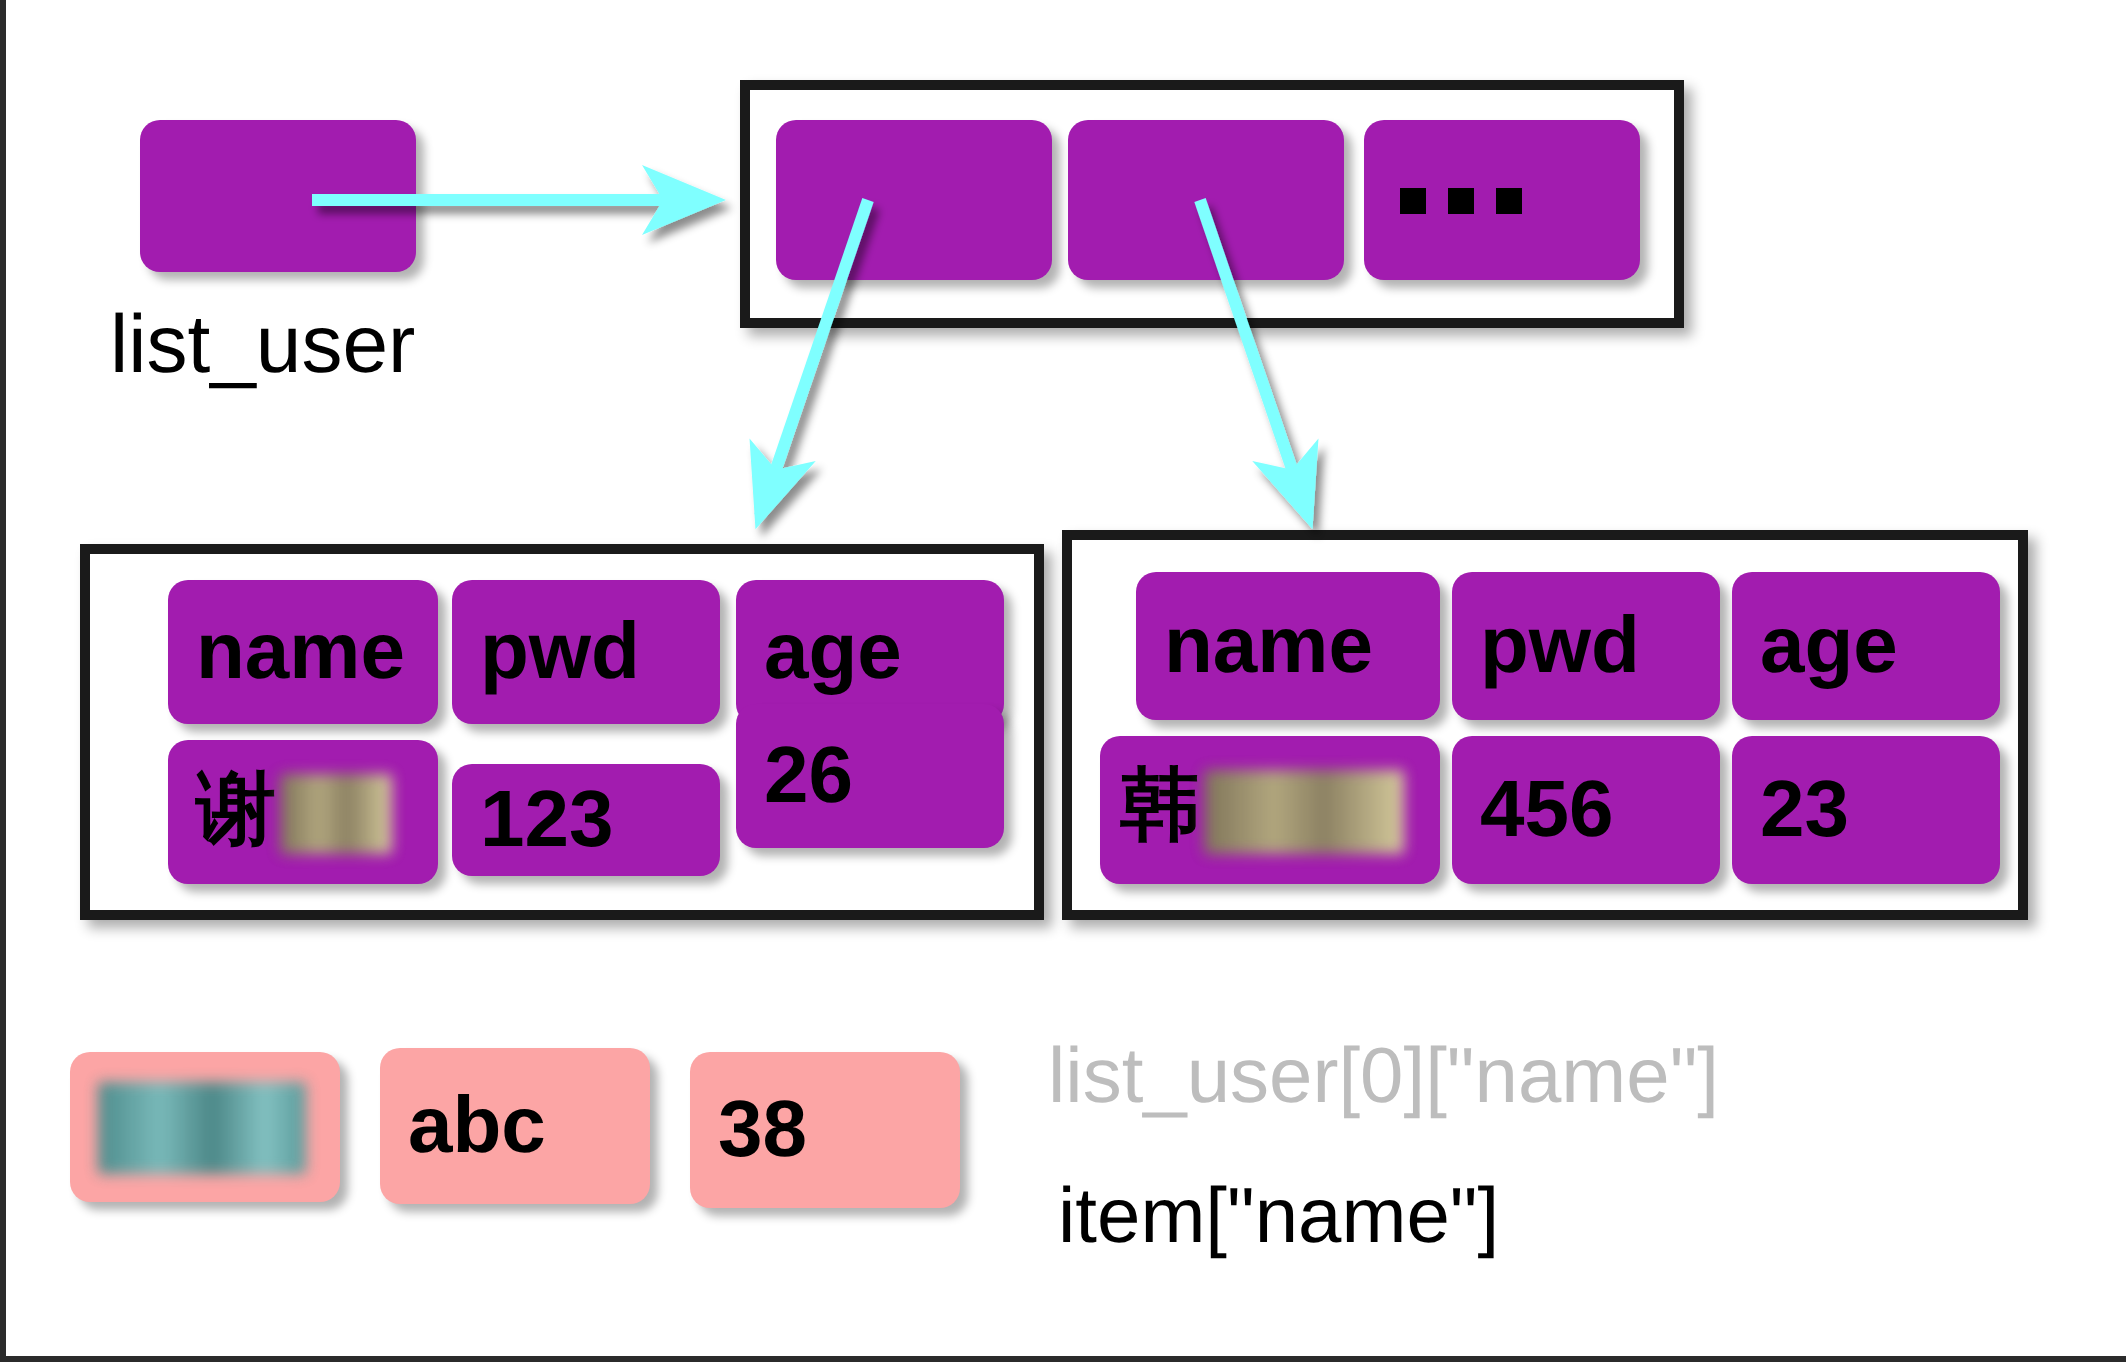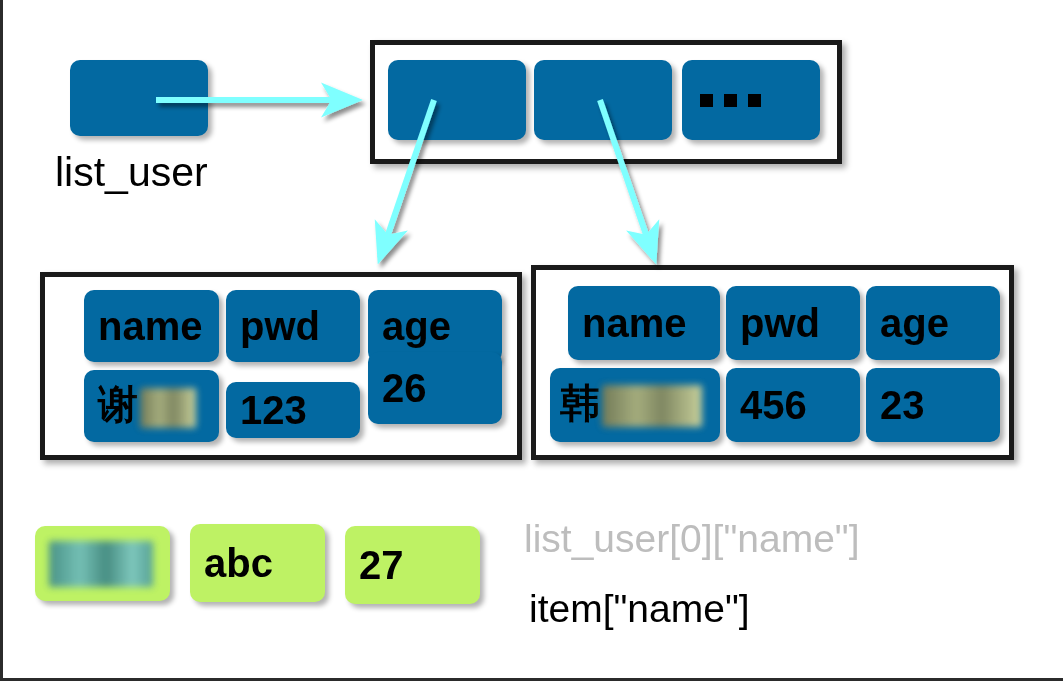--- a/index.html
+++ b/index.html
@@ -30,27 +30,27 @@
     left: 0; bottom: 0;
     width: 1063px; height: 3px;
     background: #2b2b2b;
   }
 
   
   .cell {
     position: absolute;
     box-sizing: border-box;
     border-radius: 10px;
-    background: #0369a1;
+    background: #a21caf;
     box-shadow: 4px 4px 5px rgba(0,0,0,0.30);
     display: flex;
     align-items: center;
     overflow: hidden;
   }
-  .cell.cyan { background: #bef264; }
+  .cell.cyan { background: #fca5a5; }
 
   .cell .txt {
     display: block;
     width: 100%;
     padding-left: 14px;
     font-weight: bold;
     font-size: 40px;
     color: #000000;
     line-height: 1.0;
     white-space: nowrap;
@@ -188,21 +188,21 @@
 
   <div class="cell cyan" style="left:35px; top:526px; width:135px; height:75px;">
     <span class="txt">
       <span></span><span class="blur teal" style="width:104px; height:46px;"></span>
     </span>
   </div>
   <div class="cell cyan" style="left:190px; top:524px; width:135px; height:78px;">
     <span class="txt">abc</span>
   </div>
   <div class="cell cyan" style="left:345px; top:526px; width:135px; height:78px;">
-    <span class="txt">27</span>
+    <span class="txt">38</span>
   </div>
 
   <div class="label gray" style="left:524px; top:519px; font-size:39px;">list_user[0]["name"]</div>
   <div class="label" style="left:529px; top:589px; font-size:39px;">item["name"]</div>
 
   <svg class="arrows" viewBox="0 0 1063 681">
     <defs>
       <marker id="ah" viewBox="0 0 12 10" refX="10" refY="5" markerWidth="7" markerHeight="6" orient="auto-start-reverse">
         <path d="M0,0 L12,5 L0,10 L3,5 z" fill="#7fffff"></path>
       </marker>

